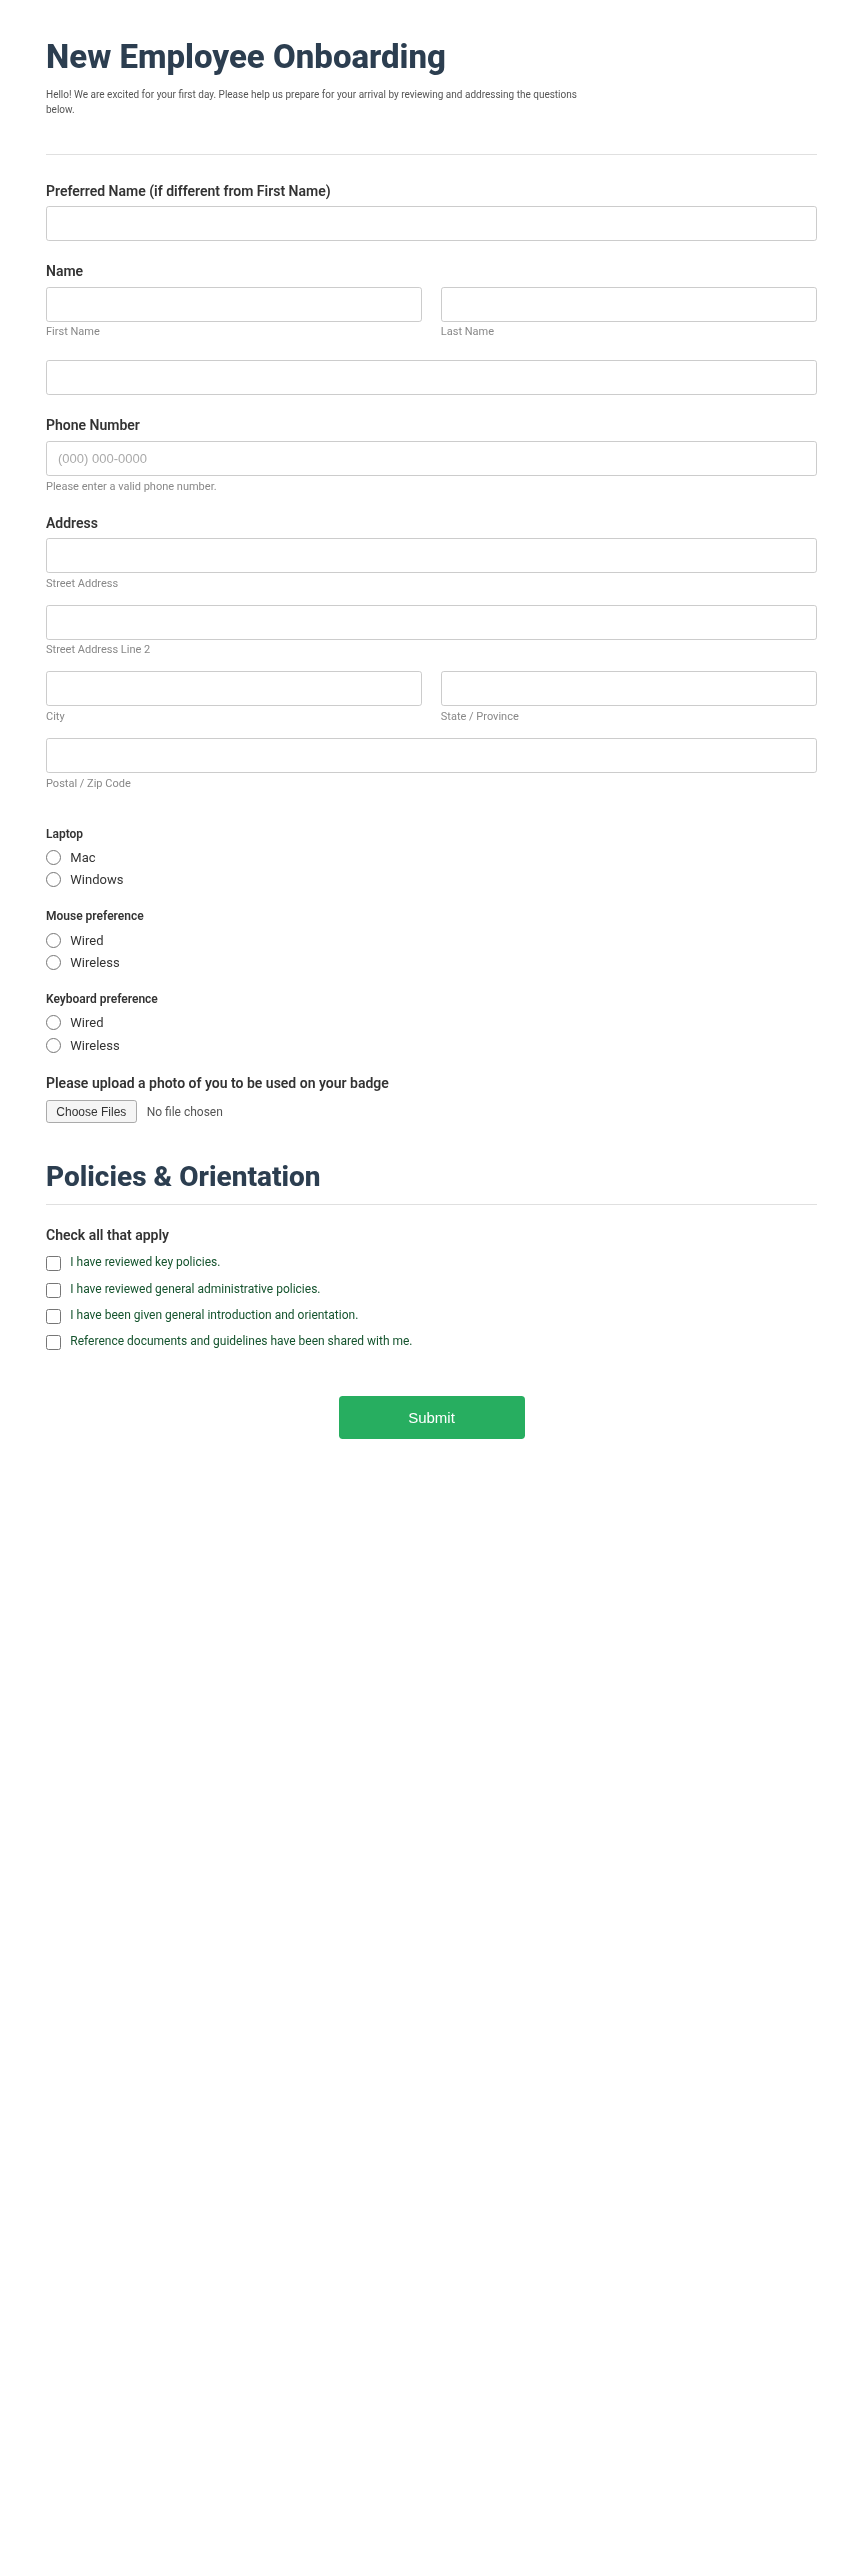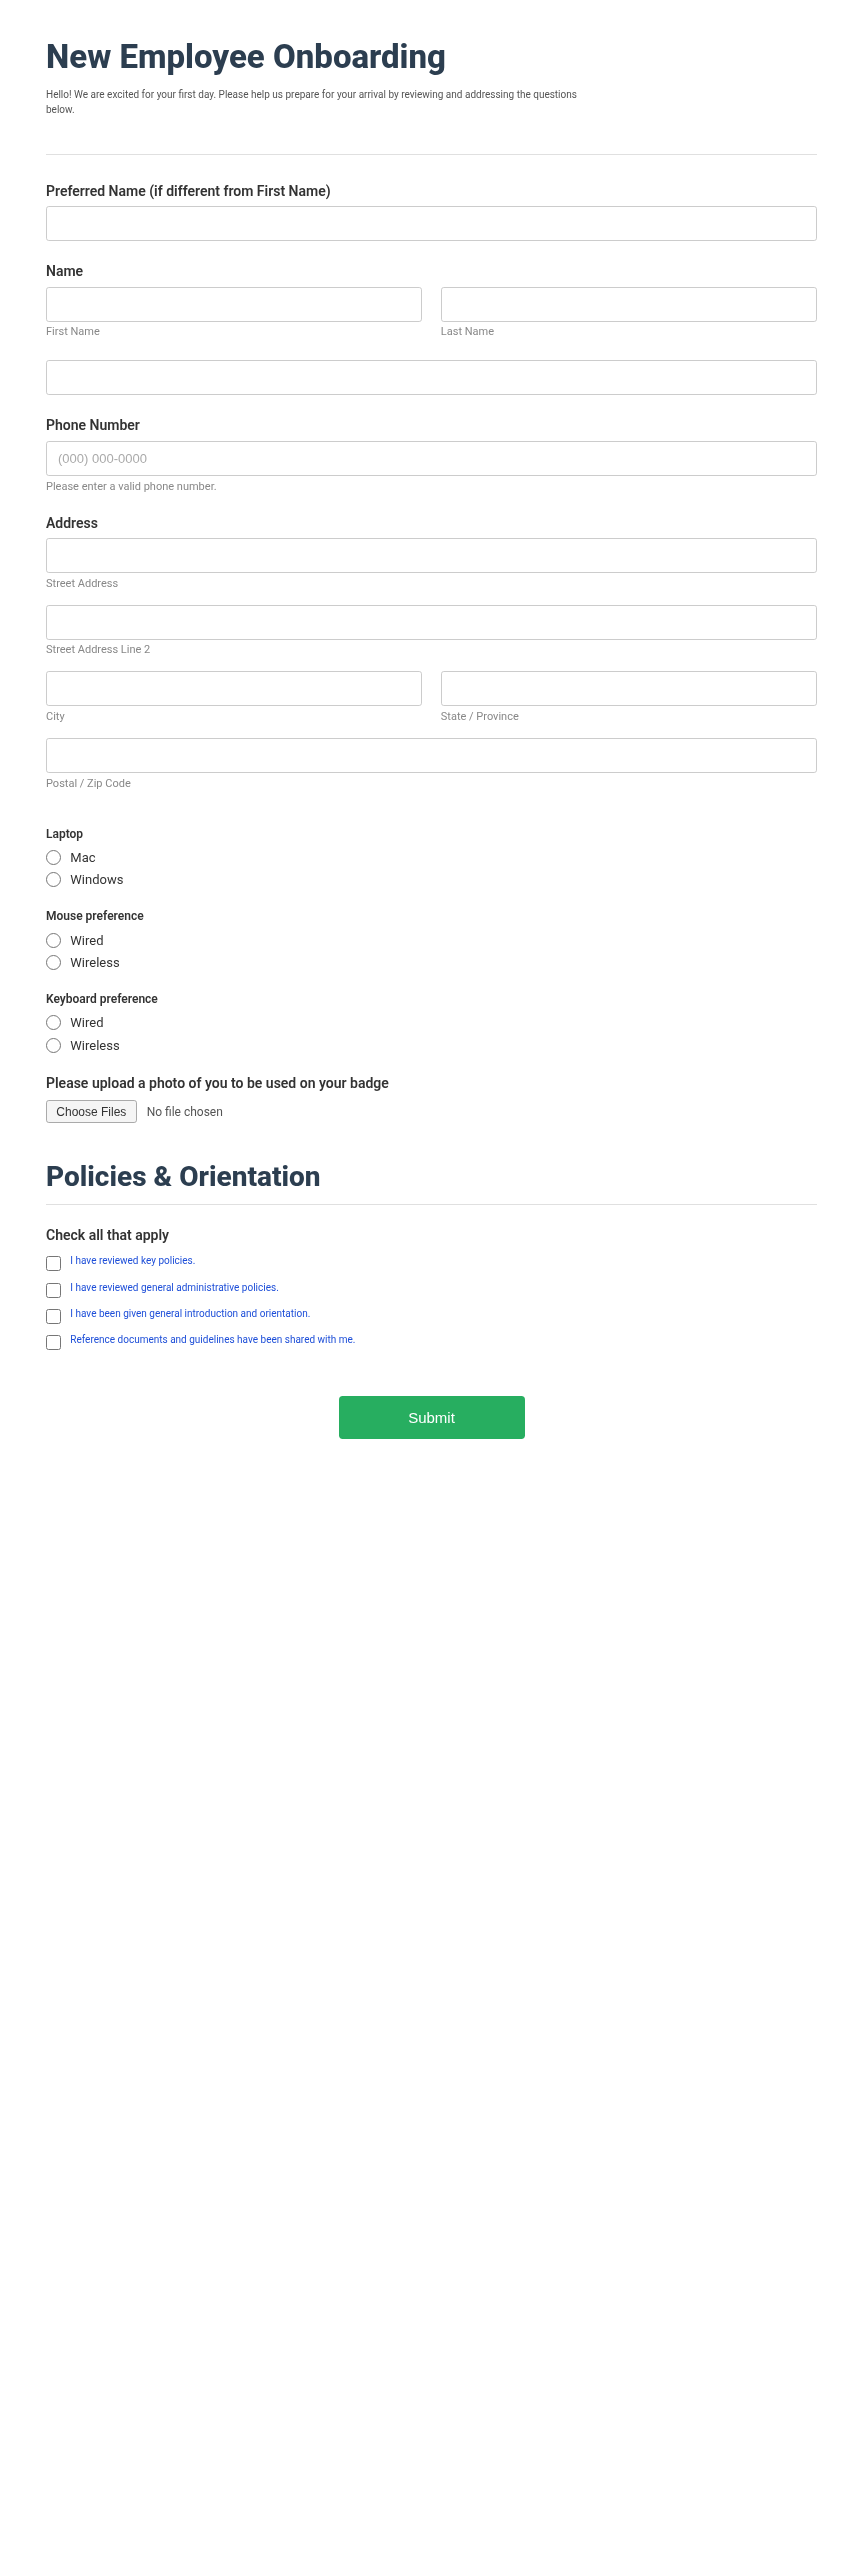--- a/index.html
+++ b/index.html
@@ -167,22 +167,22 @@
     .checkbox-option input[type="checkbox"] {
       width: 15px;
       height: 15px;
       margin-right: 9.3px;
       margin-top: 1.9px;
       cursor: pointer;
       flex-shrink: 0;
     }
 
     .checkbox-option label {
-      font-size: 10px;
-      color: #1d4ed8;
+      font-size: 12px;
+      color: #14532d;
       cursor: pointer;
       line-height: 1.4;
     }
 
     
     .file-upload-label {
       font-size: 14px;
       color: #333;
       font-weight: 600;
       margin-bottom: 9.3px;

